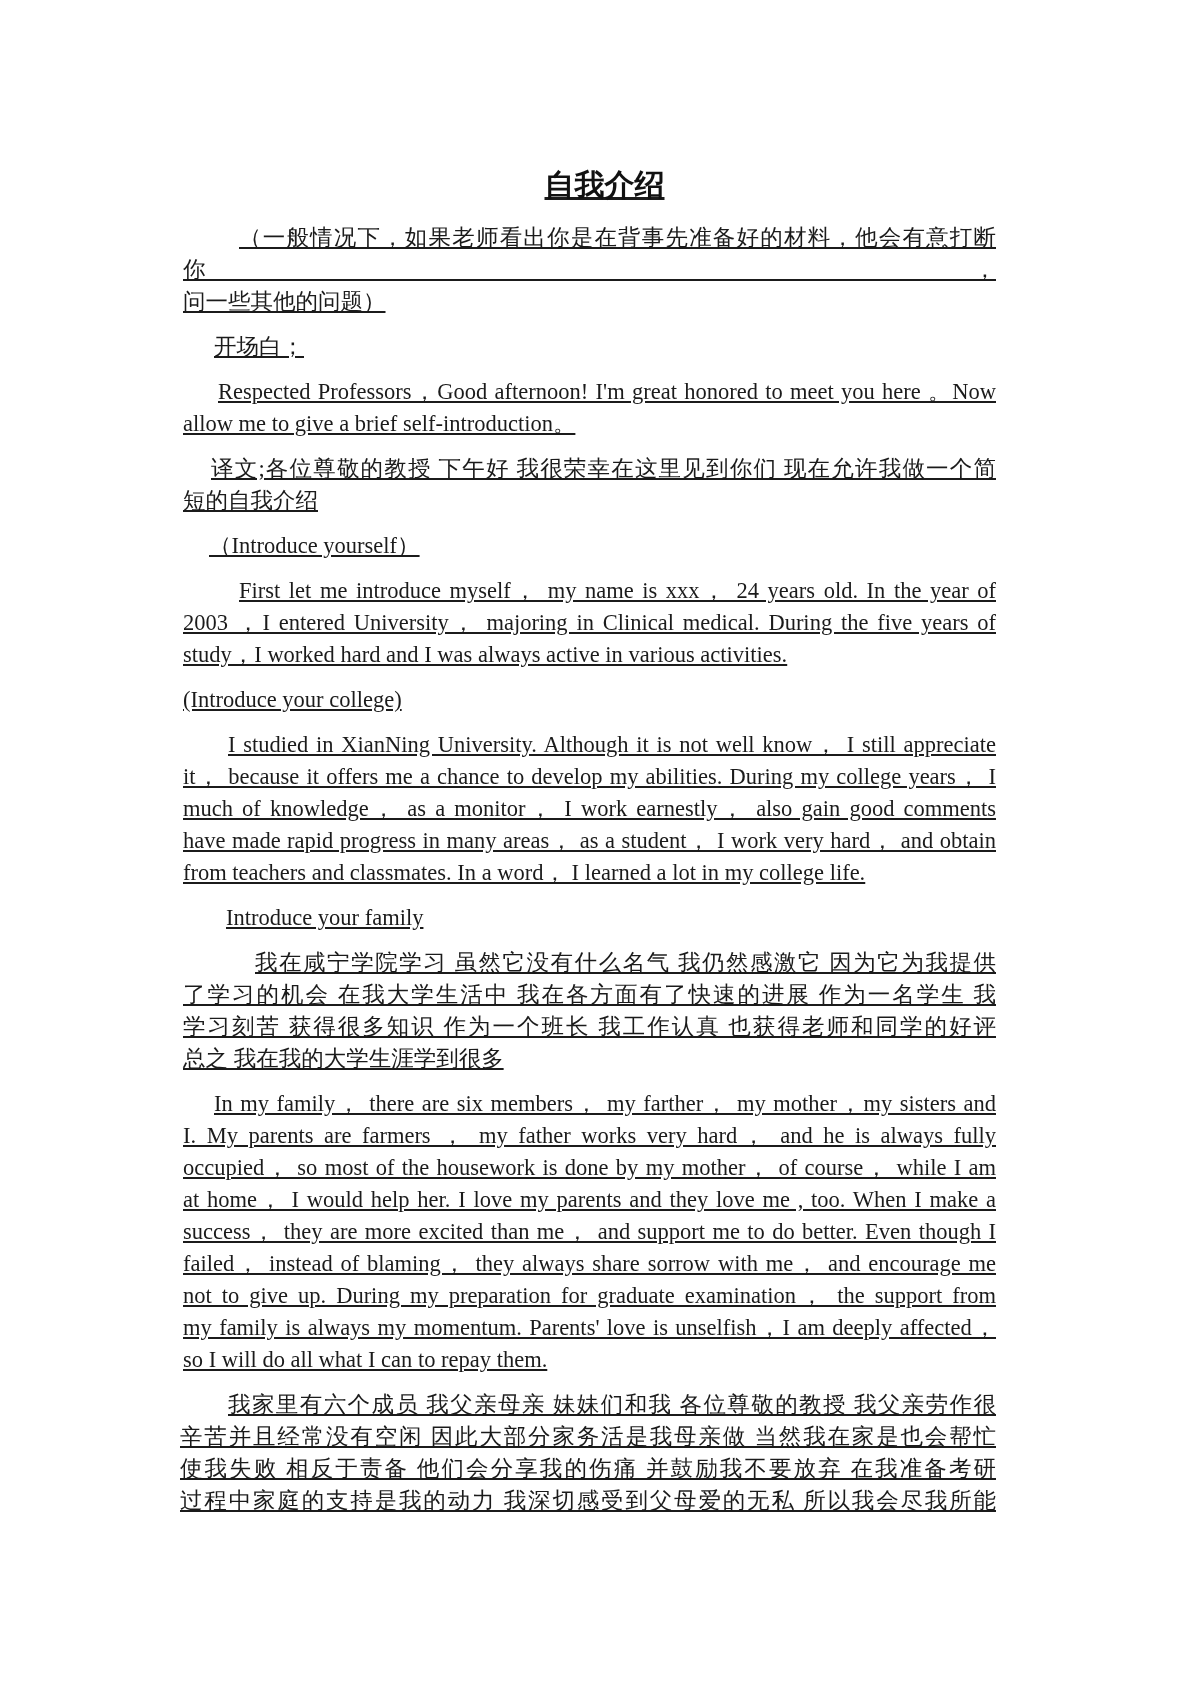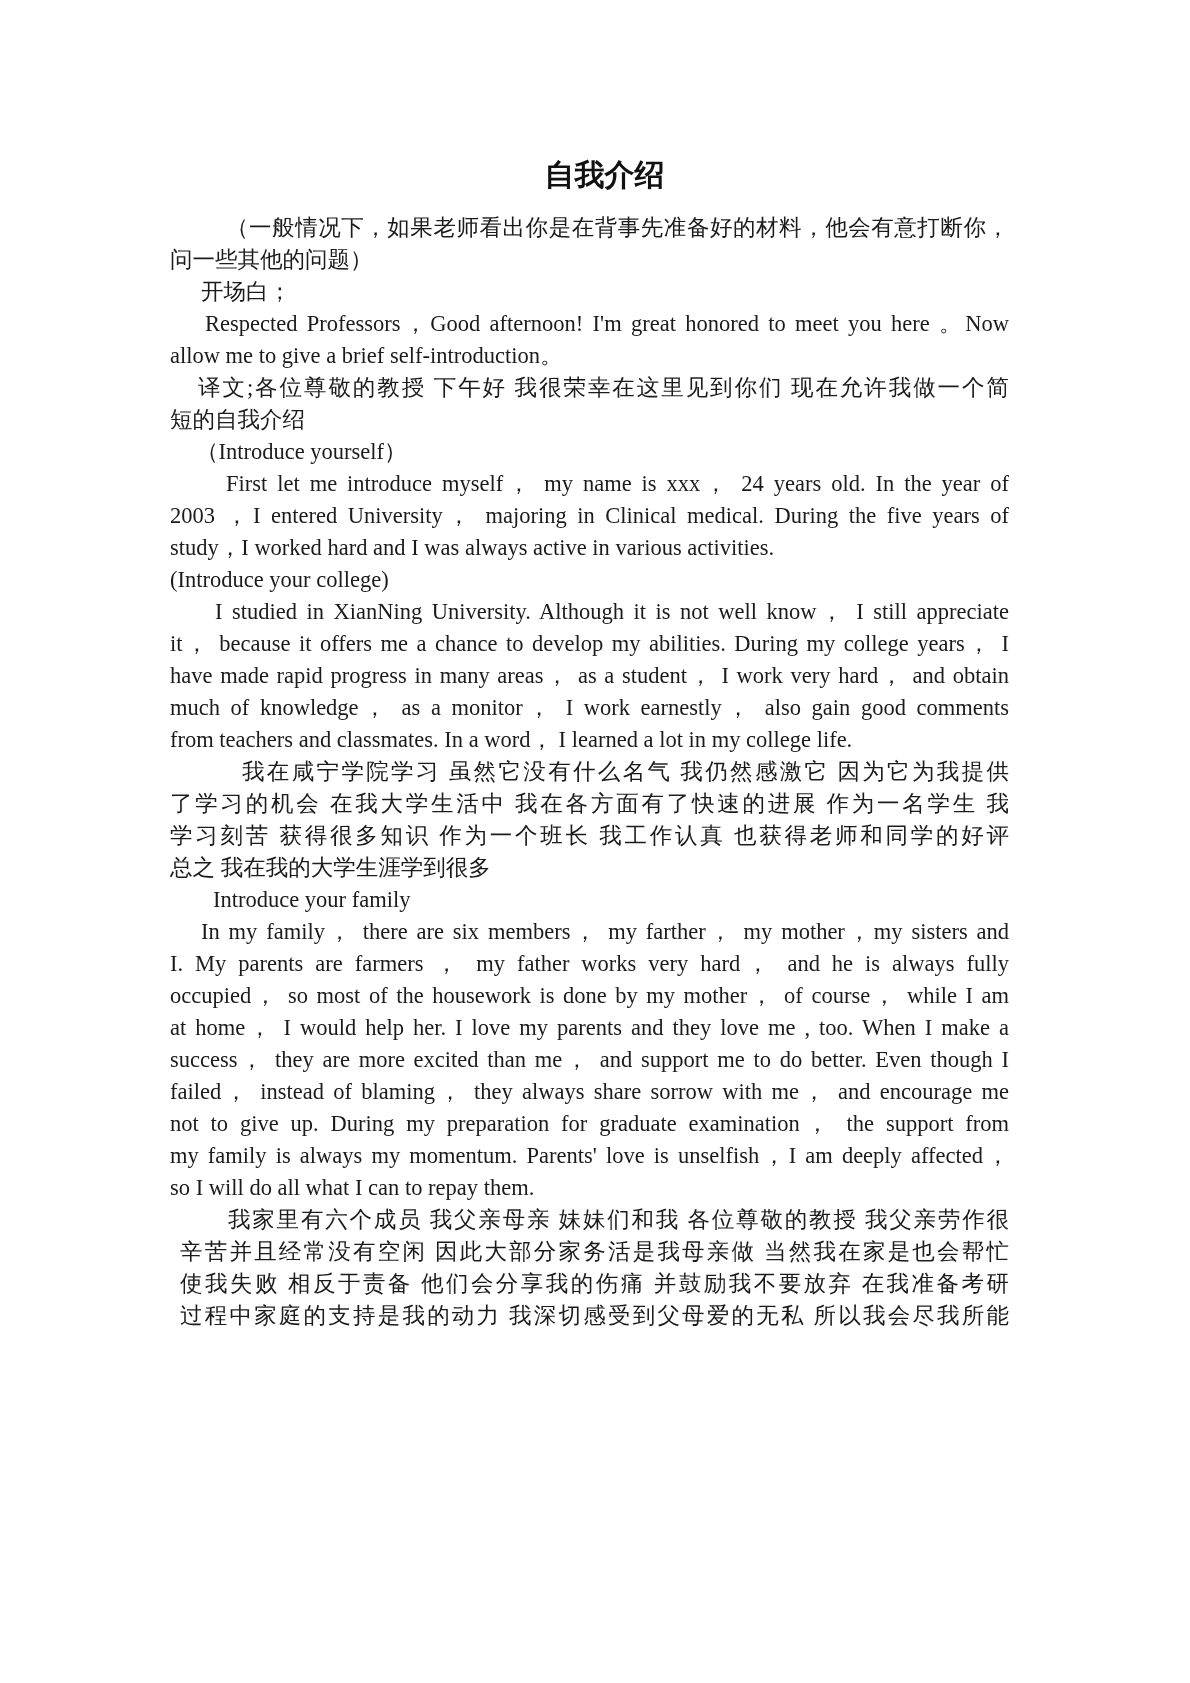--- a/index.html
+++ b/index.html
@@ -18,34 +18,35 @@
     position: absolute;
     left: 0; top: 0;
     width: 1190px;
     height: 1683px;
     background: #ffffff;
     overflow: hidden;
   }
   .content {
     position: absolute;
     left: 170px;
-    top: 154px;
+    top: 164px;
     width: 839px;
+    text-decoration: underline;
   }
   .doc-title {
     margin: 0 0 16px 0;
     font-size: 30px;
     line-height: 42px;
     font-weight: 700;
     text-align: center;
     text-indent: 30px;
     color: #111111;
   }
   .para {
-    margin: 0;
+    margin: 13px;
     padding: 0;
     font-size: 22.5px;
   }
   .para.inset { margin-left: 10px; }
   .line {
     display: block;
     line-height: 32px;
     text-align: justify;
     text-align-last: justify;
   }
@@ -104,34 +105,34 @@
     </p>
 
 
     <p class="para">
       <span class="line end i0">(Introduce your college)</span>
     </p>
 
     <p class="para">
       <span class="line i45">I studied in XianNing University. Although it is not well know， I still appreciate</span>
       <span class="line">it， because it offers me a chance to develop my abilities. During my college years， I</span>
+      <span class="line">much of knowledge， as a monitor， I work earnestly， also gain good comments</span>
       <span class="line">have made rapid progress in many areas， as a student， I work very hard， and obtain</span>
-      <span class="line">much of knowledge， as a monitor， I work earnestly， also gain good comments</span>
       <span class="line end">from teachers and classmates. In a word， I learned a lot in my college life.</span>
+    </p>
+
+    <p class="para">
+      <span class="line end i43">Introduce your family</span>
     </p>
 
     <p class="para">
       <span class="line i72">我在咸宁学院学习 虽然它没有什么名气 我仍然感激它 因为它为我提供</span>
       <span class="line">了学习的机会 在我大学生活中 我在各方面有了快速的进展 作为一名学生 我</span>
       <span class="line">学习刻苦 获得很多知识 作为一个班长 我工作认真 也获得老师和同学的好评</span>
       <span class="line end">总之 我在我的大学生涯学到很多</span>
-    </p>
-
-    <p class="para">
-      <span class="line end i43">Introduce your family</span>
     </p>
 
     <p class="para">
       <span class="line i31">In my family， there are six members， my farther， my mother，my sisters and</span>
       <span class="line">I. My parents are farmers ， my father works very hard， and he is always fully</span>
       <span class="line">occupied， so most of the housework is done by my mother， of course， while I am</span>
       <span class="line">at home， I would help her. I love my parents and they love me , too. When I make a</span>
       <span class="line">success， they are more excited than me， and support me to do better. Even though I</span>
       <span class="line">failed， instead of blaming， they always share sorrow with me， and encourage me</span>
       <span class="line">not to give up. During my preparation for graduate examination， the support from</span>

